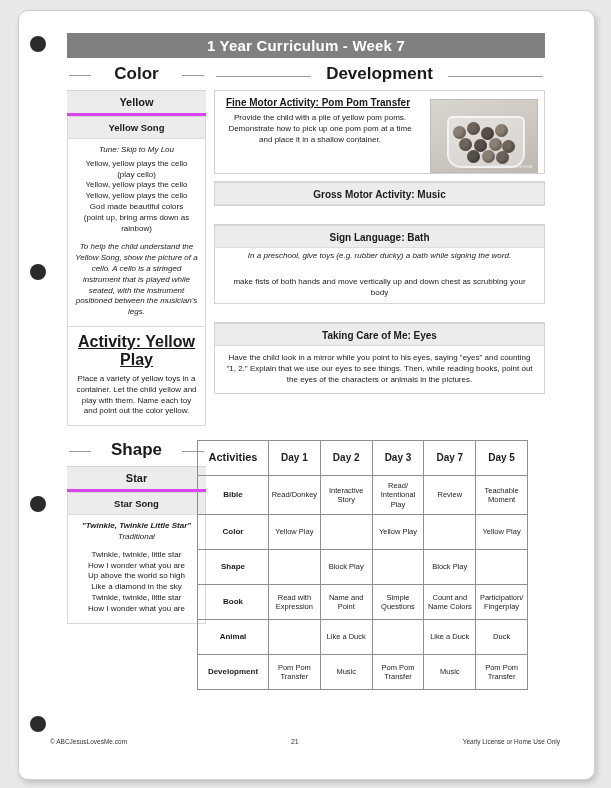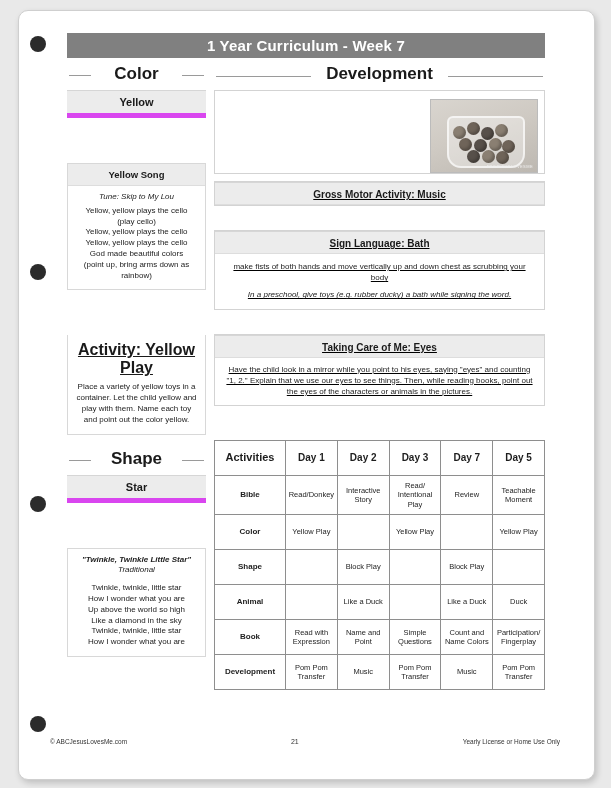--- a/index.html
+++ b/index.html
@@ -96,21 +96,21 @@
   .right-col .section-head .rule-r { width: 95px; top: 12px; }
 
   .band {
     background: #ececec;
     text-align: center;
     font-size: 9.5px;
     font-weight: bold;
     color: #1a1a1a;
     padding: 5px 3px;
     border-top: 1px solid #d6d6d6;
-    border-bottom: 5px solid #d946ef;
+    border-bottom: 3px solid #d946ef;
   }
   .band.big { font-size: 11px; }
 
   .box {
     border: 1px solid #d3d3d3;
     padding: 6px 7px 8px 7px;
     text-align: center;
     font-size: 8px;
     color: #222;
     line-height: 1.35;
@@ -124,30 +124,28 @@
     font-size: 16px;
     font-weight: bold;
     text-decoration: underline;
     color: #1a1a1a;
     padding: 6px 0 5px 0;
   }
 
   .left-block {
     border: 1px solid #d8d8d8;
     border-top: none;
-    margin-top: 45px;
   }
   .left-block.first { border-top: 1px solid #d8d8d8; }
   .spacer-14 { height: 14px; }
 
   
   .dev-card {
     border: 1px solid #d3d3d3;
-    margin-bottom: 24px;
-    text-decoration: underline;
+    margin-bottom: 18px;
   }
   .dev-title {
     text-align: center;
     font-size: 10px;
     font-weight: bold;
     color: #1a1a1a;
     padding: 6px 4px 4px 4px;
   }
   .dev-title.underline { text-decoration: underline; }
   .dev-title.band {
@@ -205,21 +203,21 @@
     right: 4px;
     bottom: 3px;
     font-size: 4px;
     color: #f0f0f0;
     letter-spacing: 0.4px;
   }
 
   
   .act-table {
     position: absolute;
-    left: 214px;
+    left: 197px;
     top: 440px;
     width: 331px;
     border-collapse: collapse;
     table-layout: fixed;
   }
   .act-table th, .act-table td {
     border: 1px solid #8e8e8e;
     font-size: 7.5px;
     text-align: center;
     color: #1e1e1e;
@@ -277,39 +275,41 @@
     <div class="left-block first">
       <div class="band" style="border-top:none;border-bottom:1px solid #ddd">Yellow Song</div>
       <div class="box noborder">
         <div class="italic">Tune: Skip to My Lou</div>
         <div style="white-space:pre-line;margin-top:3px">Yellow, yellow plays the cello
 (play cello)
 Yellow, yellow plays the cello
 Yellow, yellow plays the cello
 God made beautiful colors
 (point up, bring arms down as rainbow)</div>
+        <div class="italic" style="margin-top:8px">To help the child understand the Yellow Song, show the picture of a cello. A cello is a stringed instrument that is played while seated, with the instrument positioned between the musician's legs.</div>
       </div>
     </div>
 
     <div class="left-block">
       <div class="underline-head">Activity: Yellow Play</div>
       <div class="box noborder" style="padding-top:0">Place a variety of yellow toys in a container. Let the child yellow and play with them. Name each toy and point out the color yellow.</div>
     </div>
 
     <div class="spacer-14"></div>
 
     <div class="section-head">
       <span class="rule-l"></span>
       <span>Shape</span>
       <span class="rule-r"></span>
     </div>
 
     <div class="band big">Star</div>
 
     <div class="left-block first">
+      <div class="band" style="border-top:none;border-bottom:1px solid #ddd">Star Song</div>
       <div class="box noborder">
         <div class="italic bold">"Twinkle, Twinkle Little Star"</div>
         <div class="italic">Traditional</div>
         <div style="white-space:pre-line;margin-top:7px">Twinkle, twinkle, little star
 How I wonder what you are
 Up above the world so high
 Like a diamond in the sky
 Twinkle, twinkle, little star
 How I wonder what you are</div>
       </div>
@@ -319,20 +319,24 @@
 
   <div class="right-col">
 
     <div class="section-head">
       <span class="rule-l"></span>
       <span>Development</span>
       <span class="rule-r"></span>
     </div>
 
     <div class="fine-motor">
+      <div class="txt">
+        <div class="dev-title underline" style="text-align:center">Fine Motor Activity: Pom Pom Transfer</div>
+        <div class="dev-body" style="padding-left:8px;padding-right:4px">Provide the child with a pile of yellow pom poms. Demonstrate how to pick up one pom pom at a time and place it in a shallow container.</div>
+      </div>
       <div class="photo">
         <div class="bowl"></div>
         <div class="pom" style="left:22px;top:26px"></div>
         <div class="pom l" style="left:36px;top:22px"></div>
         <div class="pom d" style="left:50px;top:27px"></div>
         <div class="pom" style="left:64px;top:24px"></div>
         <div class="pom l" style="left:28px;top:38px"></div>
         <div class="pom d" style="left:43px;top:39px"></div>
         <div class="pom" style="left:58px;top:38px"></div>
         <div class="pom l" style="left:71px;top:40px"></div>
@@ -342,22 +346,22 @@
         <div class="cap">ABCJESUSLOVESME</div>
       </div>
     </div>
 
     <div class="dev-card">
       <div class="dev-title band">Gross Motor Activity: Music</div>
     </div>
 
     <div class="dev-card">
       <div class="dev-title band">Sign Language: Bath</div>
+      <div class="dev-body italic" style="padding-top:2px">In a preschool, give toys (e.g. rubber ducky) a bath while signing the word.</div>
       <div class="dev-body" style="padding-top:7px;padding-bottom:4px">make fists of both hands and move vertically up and down chest as scrubbing your body</div>
-      <div class="dev-body italic" style="padding-top:2px">In a preschool, give toys (e.g. rubber ducky) a bath while signing the word.</div>
     </div>
 
     <div class="dev-card">
       <div class="dev-title band">Taking Care of Me: Eyes</div>
       <div class="dev-body" style="padding-top:6px">Have the child look in a mirror while you point to his eyes, saying "eyes" and counting "1, 2." Explain that we use our eyes to see things. Then, while reading books, point out the eyes of the characters or animals in the pictures.</div>
     </div>
   </div>
 
   <table class="act-table">
     <thead>
@@ -389,36 +393,36 @@
       </tr>
       <tr>
         <td class="rowhead">Shape</td>
         <td></td>
         <td>Block Play</td>
         <td></td>
         <td>Block Play</td>
         <td></td>
       </tr>
       <tr>
-        <td class="rowhead">Animal</td>
-        <td></td>
-        <td>Like a Duck</td>
-        <td></td>
-        <td>Like a Duck</td>
-        <td>Duck</td>
-      </tr>
-      <tr>
         <td class="rowhead">Book</td>
         <td>Read with Expression</td>
         <td>Name and Point</td>
         <td>Simple Questions</td>
         <td>Count and Name Colors</td>
         <td>Participation/ Fingerplay</td>
       </tr>
       <tr>
+        <td class="rowhead">Animal</td>
+        <td></td>
+        <td>Like a Duck</td>
+        <td></td>
+        <td>Like a Duck</td>
+        <td>Duck</td>
+      </tr>
+      <tr>
         <td class="rowhead">Development</td>
         <td>Pom Pom Transfer</td>
         <td>Music</td>
         <td>Pom Pom Transfer</td>
         <td>Music</td>
         <td>Pom Pom Transfer</td>
       </tr>
     </tbody>
   </table>
 

